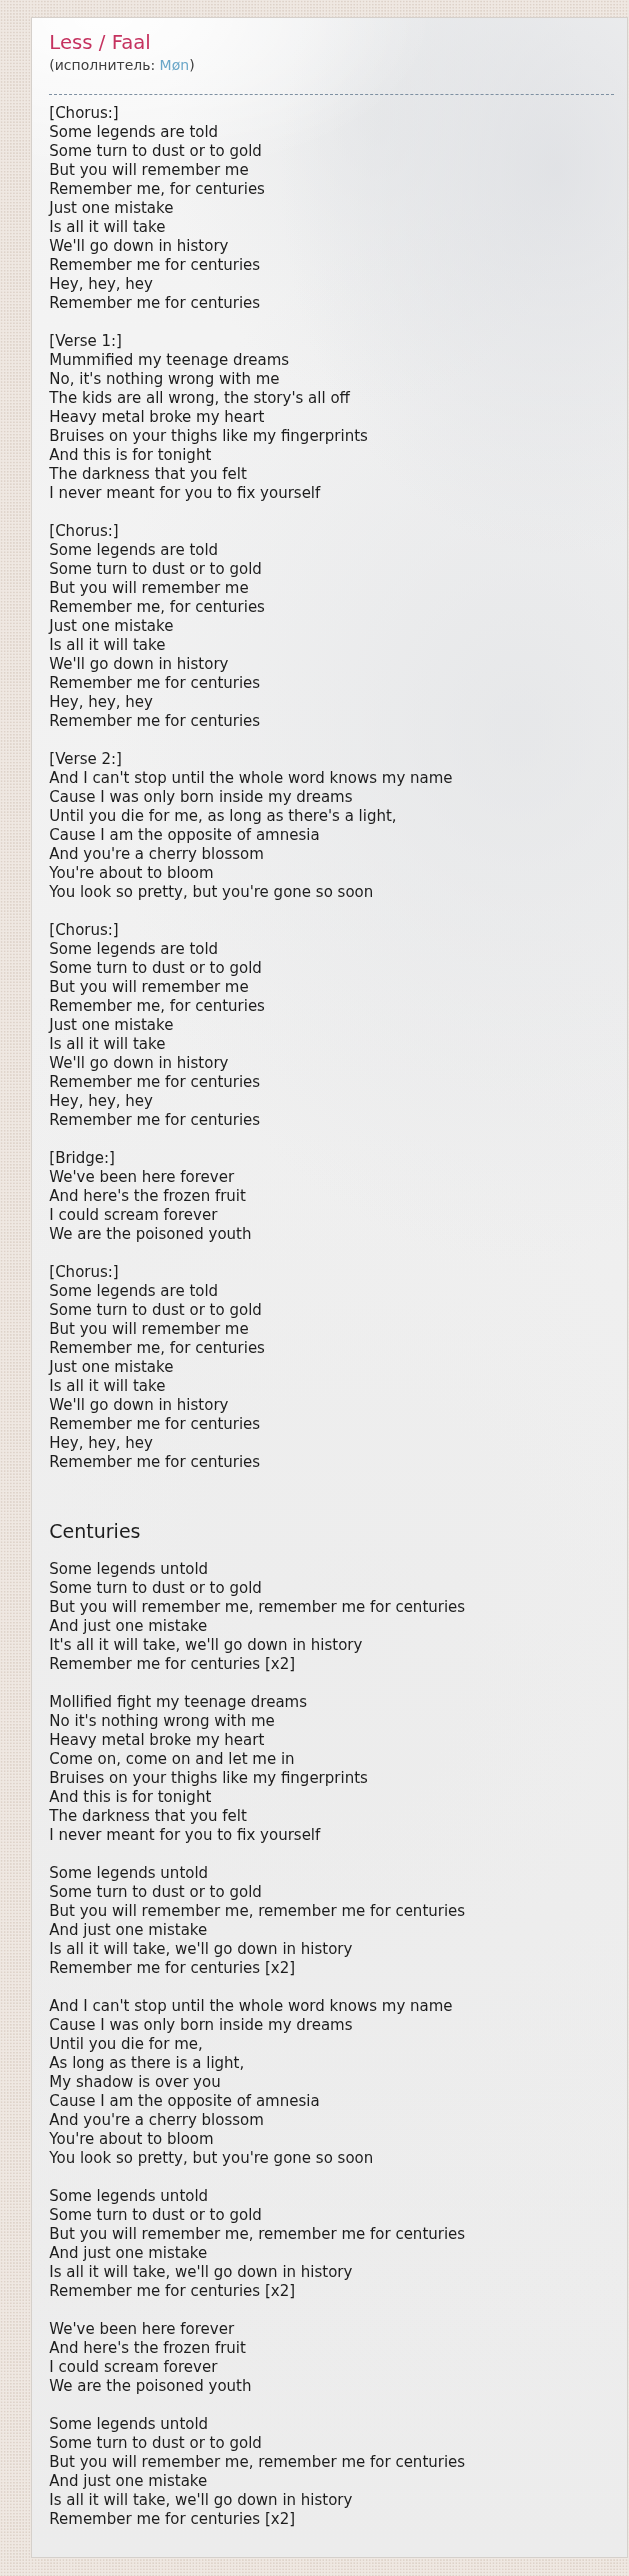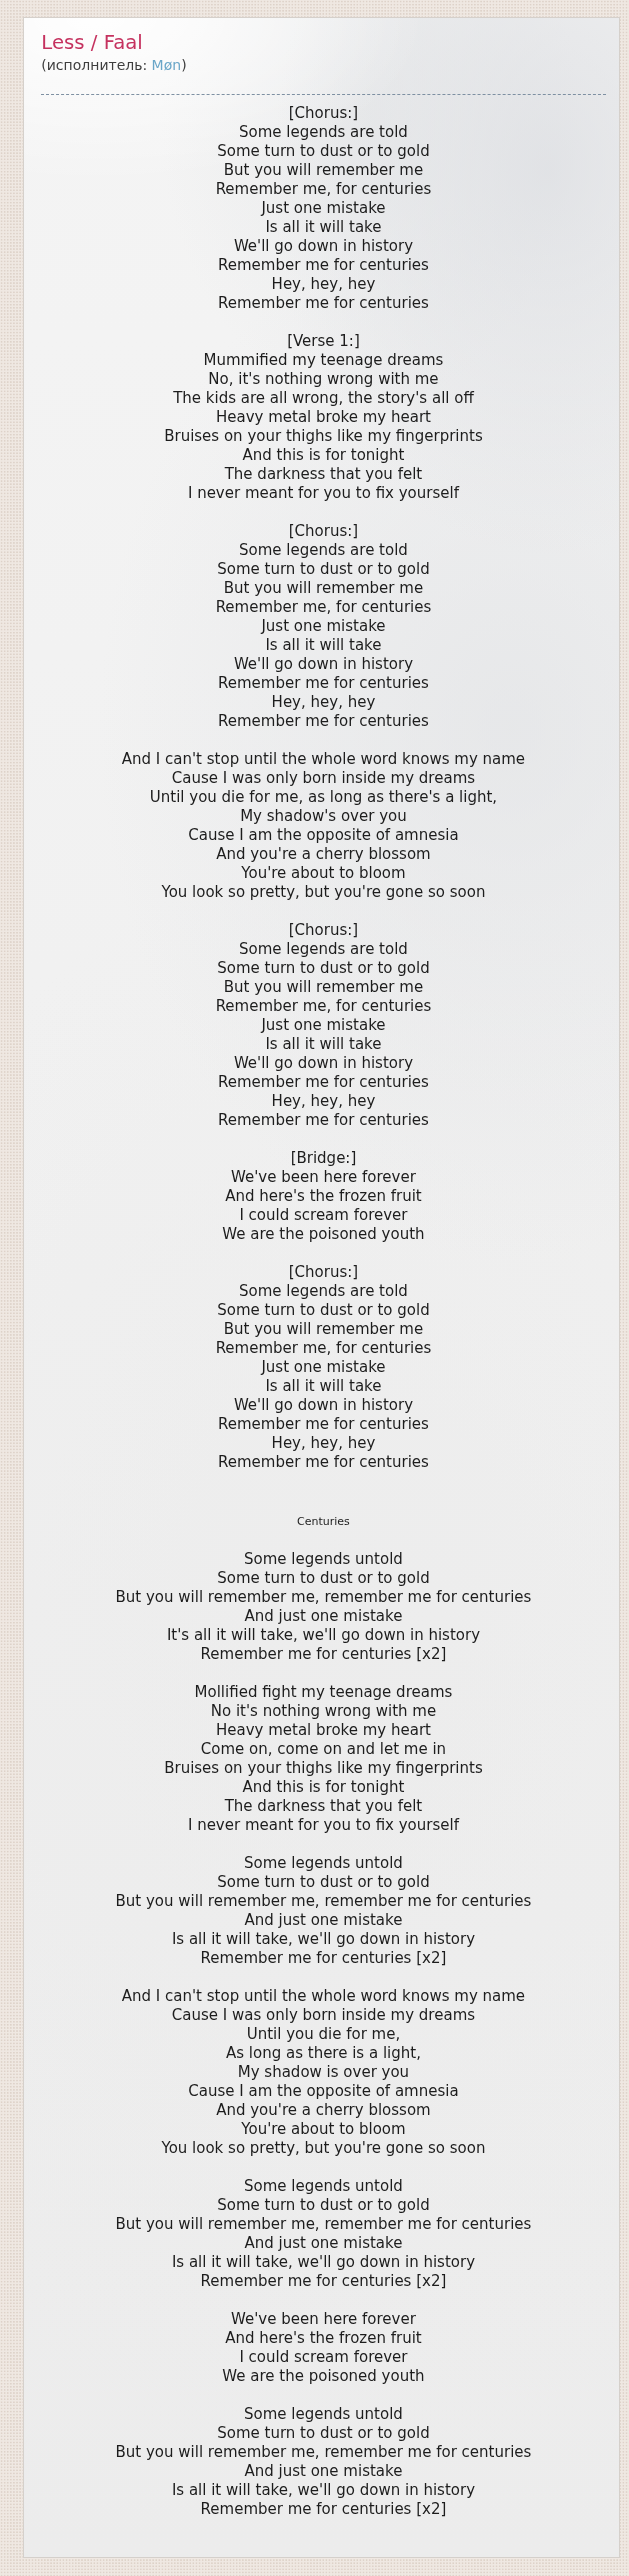--- a/index.html
+++ b/index.html
@@ -11,21 +11,21 @@
     height: 2576px;
     position: relative;
     font-family: "DejaVu Sans", sans-serif;
     background-color: #efe8e2;
     background-image: radial-gradient(rgba(193,174,160,0.38) 0.8px, rgba(0,0,0,0) 0.9px);
     background-size: 3.1px 3.1px;
     overflow: hidden;
   }
   .card {
     position: absolute;
-    left: 23px;
+    left: 31px;
     top: 17.3px;
     width: 597px;
     height: 2541px;
     box-sizing: border-box;
     border: 0.8px solid #d5d0cb;
     padding: 14px 13.4px 15.7px 17.3px;
     background-color: #f0f0f0;
     background-image:
       radial-gradient(472px 236px at 12% 0%, rgba(255,255,255,0.95), rgba(255,255,255,0) 70%),
       radial-gradient(394px 551px at 88% 6%, rgba(219,221,225,0.75), rgba(219,221,225,0) 70%),
@@ -52,34 +52,33 @@
   .artist-link {
     color: #6aa6c8;
     text-decoration: none;
     cursor: pointer;
   }
   .lyrics {
     margin-top: 8.7px;
     font-size: 15px;
     line-height: 19px;
     color: #1d1d1d;
-    text-align: center;
   }
   .stanza {
     margin: 0 0 19px 0;
   }
   .lyric-line {
     white-space: pre;
   }
   .section-2 {
     padding-top: 19px;
   }
   .section-2-title {
-    margin: 2px 0 19px 0;
-    font-size: 11px;
+    margin: 12px 0 19px 0;
+    font-size: 19px;
     line-height: 19px;
     font-weight: normal;
     color: #1d1d1d;
   }
 </style>
 </head>
 <body>
 
 <div class="card">
 
@@ -121,24 +120,24 @@
           <div class="lyric-line">But you will remember me</div>
           <div class="lyric-line">Remember me, for centuries</div>
           <div class="lyric-line">Just one mistake</div>
           <div class="lyric-line">Is all it will take</div>
           <div class="lyric-line">We'll go down in history</div>
           <div class="lyric-line">Remember me for centuries</div>
           <div class="lyric-line">Hey, hey, hey</div>
           <div class="lyric-line">Remember me for centuries</div>
         </div>
         <div class="stanza">
+          <div class="lyric-line">[Verse 2:]</div>
           <div class="lyric-line">And I can't stop until the whole word knows my name</div>
           <div class="lyric-line">Cause I was only born inside my dreams</div>
           <div class="lyric-line">Until you die for me, as long as there's a light,</div>
-          <div class="lyric-line">My shadow's over you</div>
           <div class="lyric-line">Cause I am the opposite of amnesia</div>
           <div class="lyric-line">And you're a cherry blossom</div>
           <div class="lyric-line">You're about to bloom</div>
           <div class="lyric-line">You look so pretty, but you're gone so soon</div>
         </div>
         <div class="stanza">
           <div class="lyric-line">[Chorus:]</div>
           <div class="lyric-line">Some legends are told</div>
           <div class="lyric-line">Some turn to dust or to gold</div>
           <div class="lyric-line">But you will remember me</div>

